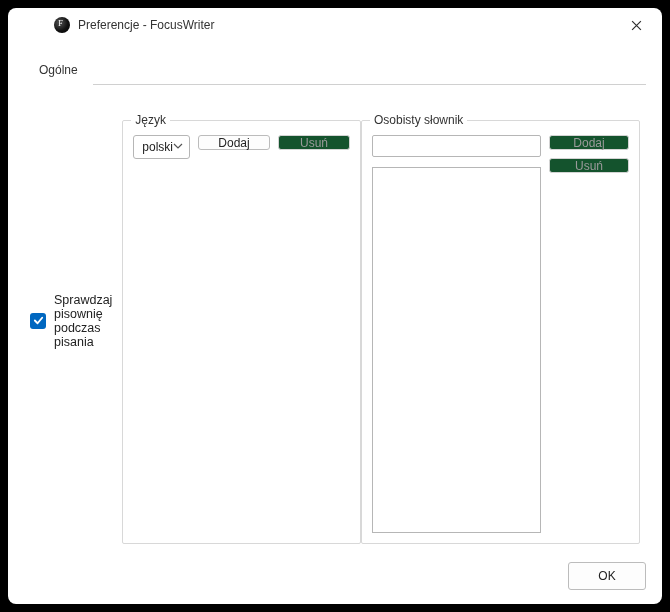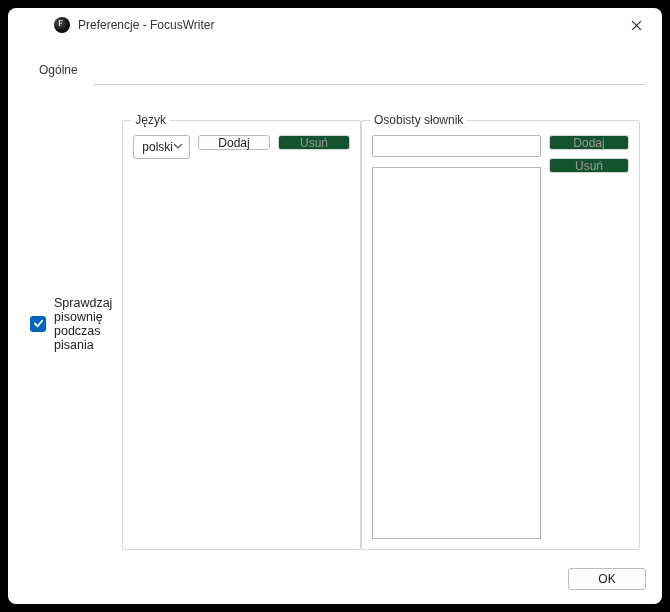--- a/index.html
+++ b/index.html
@@ -171,21 +171,21 @@
     margin-top: 10px;
     min-height: 220px;
   }
 
   .footer {
     display: flex;
     justify-content: flex-end;
     gap: 8px;
     padding: 12px 16px 14px 16px;
   }
-  .footer .btn { min-width: 78px; height: 22px;}
+  .footer .btn { min-width: 78px; height: 28px;}
 </style>
 </head>
 <body>
 
 <div class="window">
   <div class="titlebar">
     <div class="app-icon"></div>
     <div class="title-text">Preferencje - FocusWriter</div>
     <div class="title-spacer"></div>
     <div class="close-btn">

